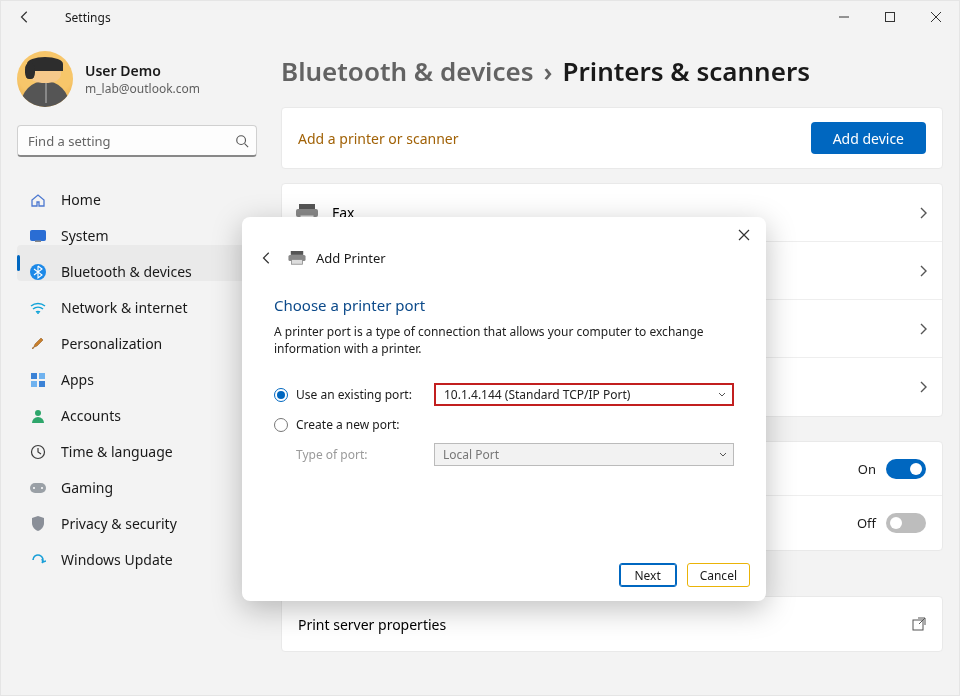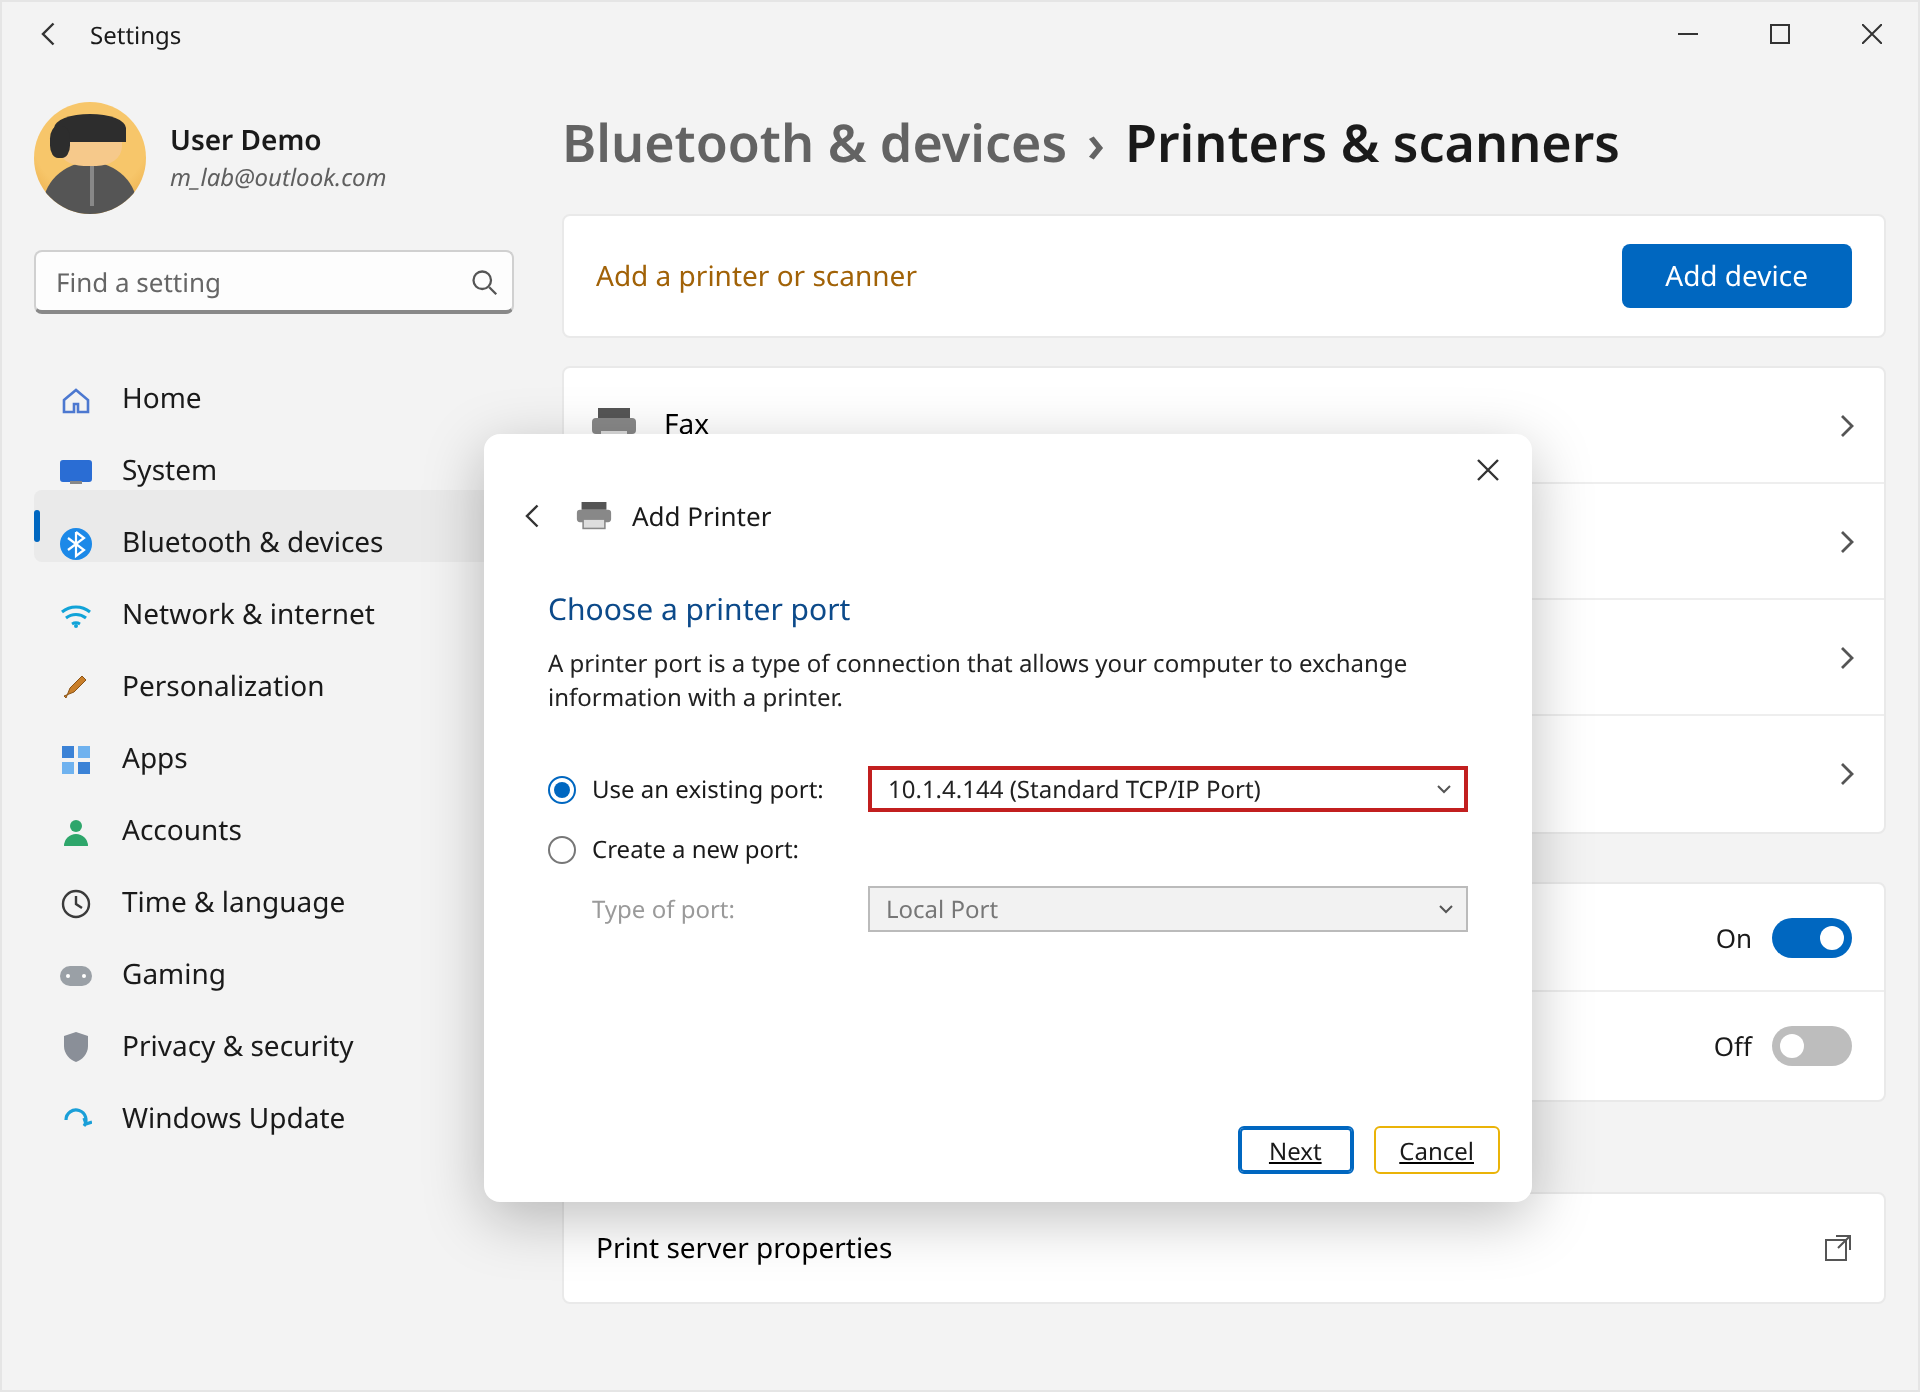--- a/index.html
+++ b/index.html
@@ -1,37 +1,37 @@
 <!DOCTYPE html>
 <html><head>
 <meta charset="utf-8">
 <style>
   * { box-sizing: border-box; margin: 0; padding: 0; font-family: "Segoe UI", system-ui, sans-serif; }
   html, body { width: 960px; height: 696px; overflow: hidden; background: #f3f3f3; }
   .window { width: 960px; height: 696px; background: #f3f3f3; position: relative; border: 1px solid #e5e5e5; }
   .titlebar { height: 32px; display: flex; align-items: center; justify-content: space-between; padding: 0 0 0 8px; }
-  .titlebar-left { display: flex; align-items: center; gap: 4px; flex:1; }
+  .titlebar-left { display: flex; align-items: center; gap: 24px; flex:1; }
   .titlebar-btn { width: 46px; height: 32px; display: flex; align-items: center; justify-content: center; color: #333; }
   .title-label { font-size: 12px; color: #1a1a1a; }
   .tb-back { width: 32px; height: 32px; display:flex; align-items:center; justify-content:center; color:#333; }
   .window-ctrls { display:flex; }
 
   .content { display: flex; height: calc(100% - 32px); }
 
   .sidebar { width: 268px; padding: 12px 8px 12px 12px; display: flex; flex-direction: column; }
   .user-row { display: flex; align-items: center; gap: 12px; padding: 6px 4px 18px 4px; }
   .avatar { width: 56px; height: 56px; border-radius: 50%; position: relative; overflow: hidden;
             background: radial-gradient(circle at 50% 30%, #f7c66a 0 60%, #e5a23b 100%); }
   .avatar .head { position:absolute; width:32px; height:24px; background:#f6c98b; border-radius:50% 50% 40% 40%; left:12px; top:8px; }
   .avatar .hair { position:absolute; width:36px; height:14px; background:#2d2d2d; border-radius:50% 50% 0 0; left:10px; top:6px; }
   .avatar .hair2{ position:absolute; width:10px; height:16px; background:#2d2d2d; border-radius:40%; left:8px; top:12px; }
   .avatar .body { position:absolute; width:48px; height:30px; background:#555; border-radius:24px 24px 0 0; left:4px; top:30px; }
   .avatar .body::after{content:"";position:absolute;left:50%;top:2px;width:2px;height:20px;background:#888;}
   .user-name { font-size: 14px; font-weight: 600; color: #1a1a1a; }
-  .user-email { font-size: 12px; color: #5f5f5f; font-style: italic; }
+  .user-email { font-size: 12px; color: #5f5f5f; }
 
   .search-wrap { position: relative; margin: 0 4px 16px 4px; }
   .search-input { width: 100%; height: 32px; border: 1px solid #d0d0d0; border-bottom:2px solid #888;
                   background: #fdfdfd; border-radius: 4px; padding: 0 30px 0 10px; font-size: 13px; }
   .search-input::placeholder { color: #666; }
   .search-icon { position: absolute; right: 8px; top: 50%; transform: translateY(-50%); color: #555; }
 
   .nav { display:flex; flex-direction:column; }
   .nav-item { display: flex; align-items: flex-end; gap: 14px; height: 36px; padding: 0 8px 0 12px;
               margin: 0 4px; border-radius: 4px; font-size: 14px; color: #1a1a1a; position: relative; }
@@ -88,21 +88,21 @@
   .opt-row label { display:flex; align-items:center; gap:8px; width:160px; color:#1a1a1a; }
   .radio { appearance:none; width:14px; height:14px; border:1.5px solid #0067c0; border-radius:50%; position:relative; }
   .radio:checked::after { content:""; position:absolute; inset:2px; border-radius:50%; background:#0067c0; }
   .radio.unchecked { border-color:#777; }
   .select-box { flex:1; height:23px; border:1px solid #bbb; background:#fff; font-size:12px;
                 padding:0 18px 0 8px; position:relative; display:flex; align-items:center; color:#222; }
   .select-box .caret { position:absolute; right:6px; top:50%; transform:translateY(-50%); color:#555; }
   .select-box.highlight { border:2px solid #c21f1f; }
   .select-box.disabled { background:#f2f2f2; color:#777; }
   .sub-label { padding-left:22px; font-size:12px; color:#9a9a9a; width:160px; }
-  .modal-footer { display:flex; justify-content:flex-end; gap:10px; padding:10px 16px 14px 16px;text-decoration:underline; }
+  .modal-footer { display:flex; justify-content:flex-end; gap:10px; padding:10px 16px 14px 16px; }
   .btn { height:24px; min-width:58px; padding:0 12px; font-size:12px; background:#fff;
          border:1px solid #eab308; border-radius:3px; color:#1a1a1a; }
   .btn.default { border:1px solid #0067c0; box-shadow:0 0 0 1px #0067c0 inset; }
 
   svg { display:block; }
 </style>
 </head>
 <body>
 
 <div class="window">

